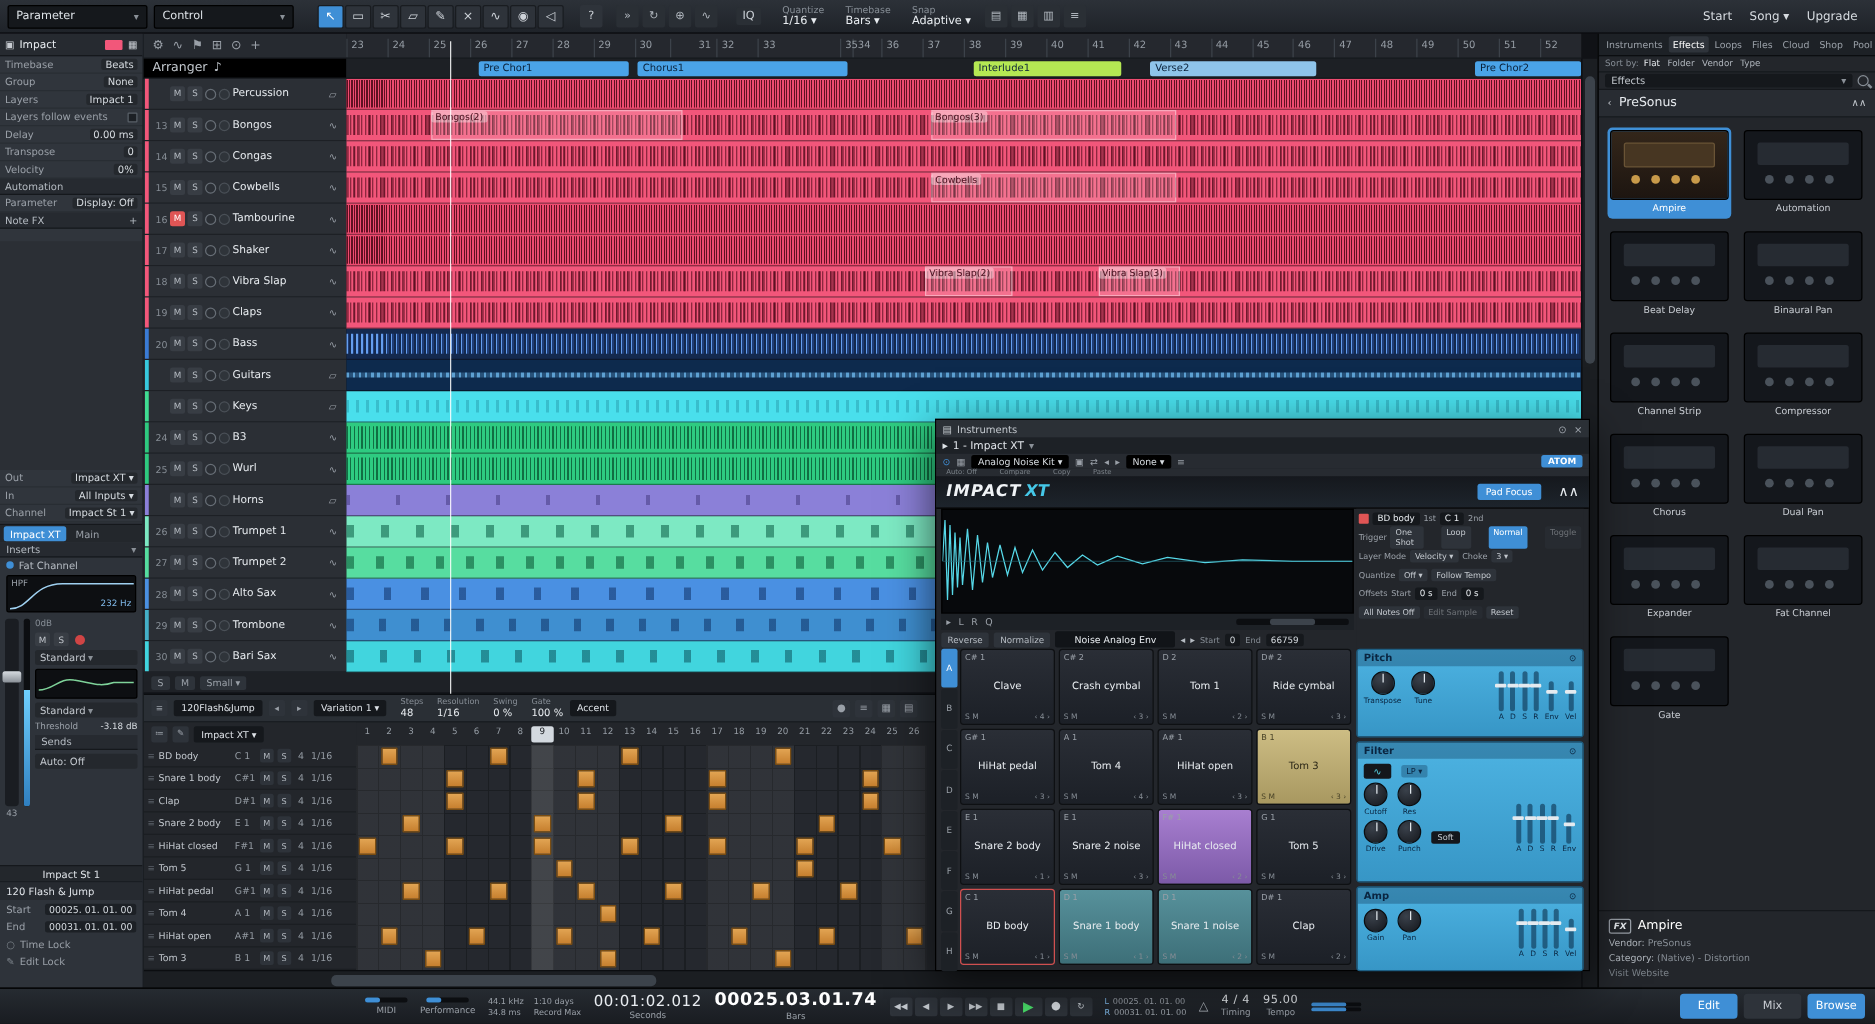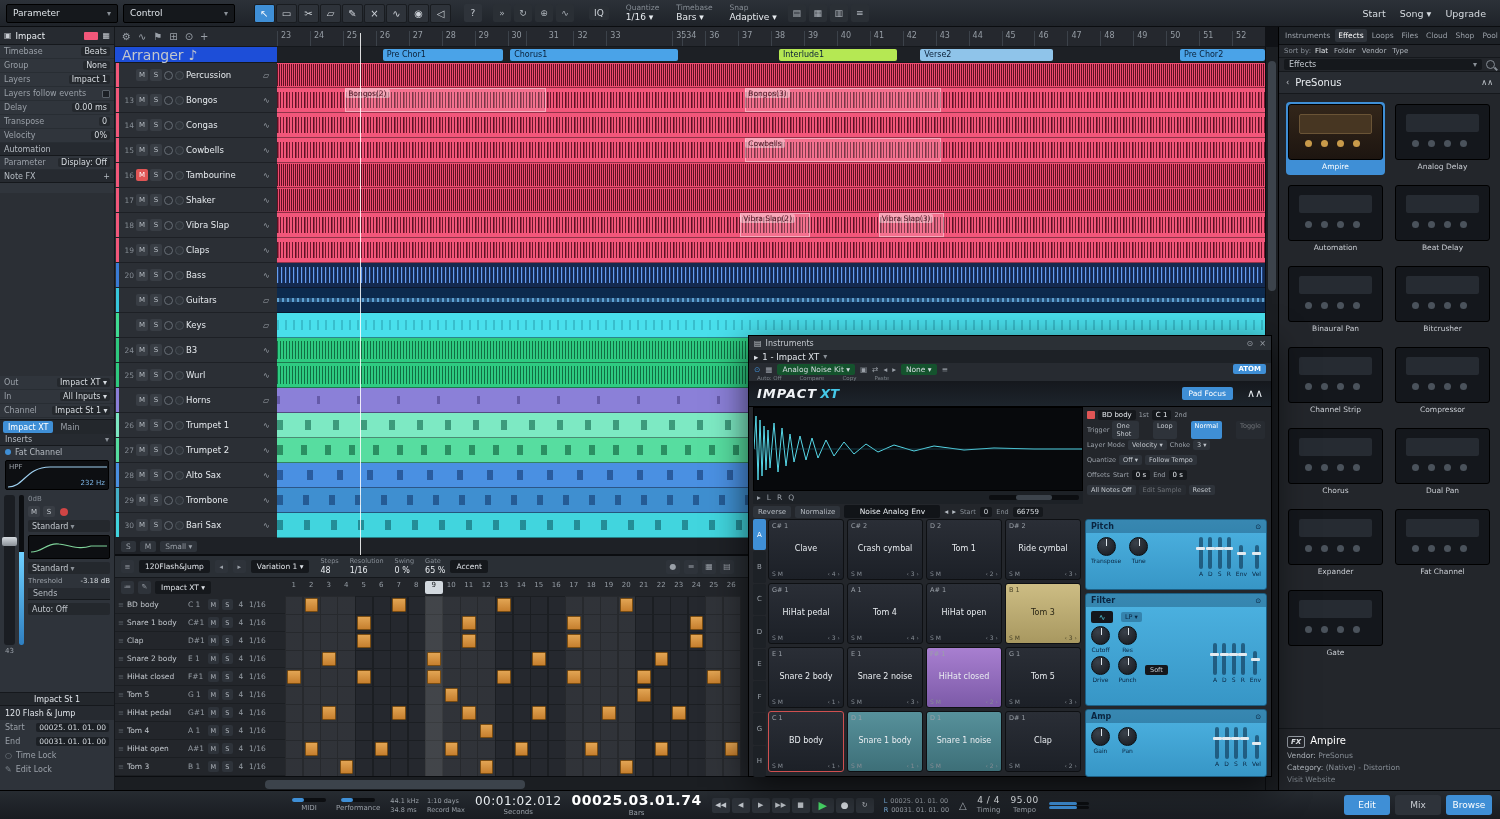--- a/index.html
+++ b/index.html
@@ -59,21 +59,21 @@
 .ch-name{height:14px;background:#23272c;display:flex;align-items:center;justify-content:center;color:#dfe3e8;border-top:1px solid #15181c}
 #insp-pattern{position:absolute;left:0;top:678px;width:100%;height:85px;background:#2e333a;border-top:1px solid #15181c}
 .ip-head{height:14px;background:#262a30;display:flex;align-items:center;padding:0 5px;color:#dfe3e8}
 .ip-row{height:14px;display:flex;align-items:center;gap:4px;padding:0 5px;color:#9aa0a8}
 .ip-val{background:#1c2025;border-radius:2px;padding:0 3px;color:#d6dbe0;margin-left:auto;font-size:7.5px}
 .ip-ic{color:#7a8188;font-size:8px}
 
 #arr-tools{position:absolute;left:115px;top:27px;width:162px;height:20px;background:#262a30;border-bottom:1px solid #15181c;display:flex;align-items:center;gap:7px;padding:0 7px;color:#9aa0a8;font-size:10px}
 #ruler{position:absolute;left:277px;top:27px;width:988px;height:20px;background:#25282e;border-bottom:1px solid #15181c;overflow:hidden}
 .rbar{position:absolute;top:4px;height:15px;border-left:1px solid #3c424a;padding-left:3px;font-size:8px;color:#959ca4}
-#arranger-cell{position:absolute;left:115px;top:47px;width:162px;height:16px;background:#1d4ed8;border-bottom:1px solid #15181c;display:flex;align-items:center;gap:5px;padding:0 7px;color:#c2c7cd;font-size:14px}
+#arranger-cell{position:absolute;left:115px;top:47px;width:162px;height:16px;background:#000000;border-bottom:1px solid #15181c;display:flex;align-items:center;gap:5px;padding:0 7px;color:#c2c7cd;font-size:10px}
 #marker-lane{position:absolute;left:277px;top:47px;width:988px;height:16px;background:#1d2025;border-bottom:1px solid #15181c}
 .marker{position:absolute;top:2px;height:12px;border-radius:2px;font-size:8px;color:#0a2038;padding:0 4px;line-height:12px;white-space:nowrap;overflow:hidden}
 
 #tracklist{position:absolute;left:115px;top:63px;width:162px;height:475px;background:#2b2f35}
 .trow{height:25px;display:flex;align-items:center;gap:2px;padding-left:1px;border-bottom:1px solid #1d2025;background:#2b2f35}
 .tstripe{width:3px;height:100%}
 .tnum{width:13px;font-size:7.5px;color:#868d95;text-align:right}
 .tbtn{width:12px;height:12px;background:#383d44;border-radius:2px;font-size:7px;color:#b8bec5;display:flex;align-items:center;justify-content:center}
 .tbtn.on{background:#e05555;color:#fff}
 .trec{width:9px;height:9px;border-radius:50%;border:1px solid #676e76}
@@ -142,21 +142,21 @@
 .step{position:absolute;width:13.5px;height:14px;background:linear-gradient(#e2a554,#c67f2e);border-radius:1px;border:1px solid #7a4d12}
 #p-scroll{position:absolute;left:0;top:220px;width:100%;height:15px;background:#1b1e22;border-top:1px solid #0b0d10}
 #p-scroll .thumb{position:absolute;left:150px;top:3px;width:260px;height:9px;background:#3c434b;border-radius:4px}
 
 #plugin{position:absolute;left:748px;top:335px;width:524px;height:442px;background:#23262b;border:1px solid #000;box-shadow:0 10px 34px rgba(0,0,0,.65);z-index:20;font-size:7.5px}
 .pl-titlebar{position:absolute;left:0;top:0;width:100%;height:14px;background:#2b3036;display:flex;align-items:center;gap:4px;padding:0 5px;color:#c2c7cd;font-size:8px}
 .pl-titlebar .sp{margin-left:auto;display:flex;gap:6px;color:#9aa0a8}
 .pl-instrow{position:absolute;left:0;top:14px;width:100%;height:13px;background:#1d2126;display:flex;align-items:center;gap:4px;padding:0 5px;color:#dfe3e8;font-size:8.5px}
 .pl-toolbar{position:absolute;left:0;top:27px;width:100%;height:12px;background:#272b31;display:flex;align-items:center;gap:5px;padding:0 5px;color:#9aa0a8}
 .pl-captions{position:absolute;left:0;top:39px;width:100%;height:6px;display:flex;gap:18px;padding:0 8px;font-size:5.5px;color:#7a8188;background:#272b31}
-.pt-chip{background:#14532d;border-radius:2px;padding:1px 5px;color:#d6dbe0}
+.pt-chip{background:#000000;border-radius:2px;padding:1px 5px;color:#d6dbe0}
 .atom{background:#3f8fd6;color:#fff;border-radius:2px;padding:1px 5px;font-weight:bold;font-size:7px;margin-left:auto}
 .pl-banner{position:absolute;left:0;top:45px;width:100%;height:26px;background:linear-gradient(#15181d,#1d242c);display:flex;align-items:center;padding:0 8px;border-bottom:1px solid #000}
 .brand{color:#f0f3f6;font-weight:bold;font-style:italic;font-size:13px;letter-spacing:1px}
 .brand-xt{color:#45c8e8;font-weight:bold;font-style:italic;font-size:13px;margin-left:3px}
 .padfocus{margin-left:auto;margin-right:14px;background:#3f8fd6;color:#fff;border-radius:2px;padding:2px 7px;font-size:7.5px}
 .ps-logo{color:#e8ecf0;font-size:11px}
 #pl-wave{position:absolute;left:4px;top:71px;width:330px;height:84px;background:#07090c;border:1px solid #000}
 #pl-waverow{position:absolute;left:4px;top:155px;width:330px;height:13px;display:flex;align-items:center;gap:6px;padding:0 4px;color:#9aa0a8;background:#1d2126}
 #pl-waverow .rt{margin-left:auto;width:90px;height:5px;background:#0c0e11;border-radius:2px;position:relative}
 #pl-waverow .rt::after{content:"";position:absolute;left:30%;width:40%;top:0;bottom:0;background:#3c434b;border-radius:2px}
@@ -473,21 +473,21 @@
 </div>
 <div id="ruler">
     <div class="rbar" style="left: 0px; width: 32.9333px;">23</div>
     <div class="rbar" style="left: 32.9333px; width: 32.9333px;">24</div>
     <div class="rbar" style="left: 65.8667px; width: 32.9333px;">25</div>
     <div class="rbar" style="left: 98.8px; width: 32.9333px;">26</div>
     <div class="rbar" style="left: 131.733px; width: 32.9333px;">27</div>
     <div class="rbar" style="left: 164.667px; width: 32.9333px;">28</div>
     <div class="rbar" style="left: 197.6px; width: 32.9333px;">29</div>
     <div class="rbar" style="left: 230.533px; width: 32.9333px;">30</div>
-    <div class="rbar" style="left: 249px; width: 32.9333px; text-align: right;">31</div>
+    <div class="rbar" style="left: 259px; width: 32.9333px; text-align: right;">31</div>
     <div class="rbar" style="left: 296.4px; width: 32.9333px;">32</div>
     <div class="rbar" style="left: 329.333px; width: 32.9333px;">33</div>
     <div class="rbar" style="left: 362.267px; width: 32.9333px; margin-left: 43px;">34</div>
     <div class="rbar" style="left: 395.2px; width: 32.9333px;">35</div>
     <div class="rbar" style="left: 428.133px; width: 32.9333px;">36</div>
     <div class="rbar" style="left: 461.067px; width: 32.9333px;">37</div>
     <div class="rbar" style="left: 494px; width: 32.9333px;">38</div>
     <div class="rbar" style="left: 526.933px; width: 32.9333px;">39</div>
     <div class="rbar" style="left: 559.867px; width: 32.9333px;">40</div>
     <div class="rbar" style="left: 592.8px; width: 32.9333px;">41</div>
@@ -765,21 +765,21 @@
     <span class="p-group">
         <span class="lbl">Resolution</span>
         <span class="val">1/16</span>
       </span>
     <span class="p-group">
         <span class="lbl">Swing</span>
         <span class="val">0 %</span>
       </span>
     <span class="p-group">
         <span class="lbl">Gate</span>
-        <span class="val">65 %</span>
+        <span class="val">100 %</span>
       </span>
     <span class="p-chip">Accent</span>
     <span class="p-hdr-icons">
       <span>●</span>
       <span>≡</span>
       <span>▦</span>
       <span>▤</span>
     </span>
   </div>
   <div class="p-sub">
@@ -1380,37 +1380,29 @@
     <span class="nm">PreSonus</span>
     <span class="lg">∧∧</span>
   </div>
   <div id="br-grid">
       <div class="tile sel">
         <div class="tile-img amp"></div>
         <div class="tile-lbl">Ampire</div>
       </div>
       <div class="tile">
         <div class="tile-img"></div>
-        <div class="tile-lbl">Analog Delay</div>
-      </div>
-      <div class="tile">
-        <div class="tile-img"></div>
         <div class="tile-lbl">Automation</div>
       </div>
       <div class="tile">
         <div class="tile-img"></div>
         <div class="tile-lbl">Beat Delay</div>
       </div>
       <div class="tile">
         <div class="tile-img"></div>
         <div class="tile-lbl">Binaural Pan</div>
-      </div>
-      <div class="tile">
-        <div class="tile-img"></div>
-        <div class="tile-lbl">Bitcrusher</div>
       </div>
       <div class="tile">
         <div class="tile-img"></div>
         <div class="tile-lbl">Channel Strip</div>
       </div>
       <div class="tile">
         <div class="tile-img"></div>
         <div class="tile-lbl">Compressor</div>
       </div>
       <div class="tile">

